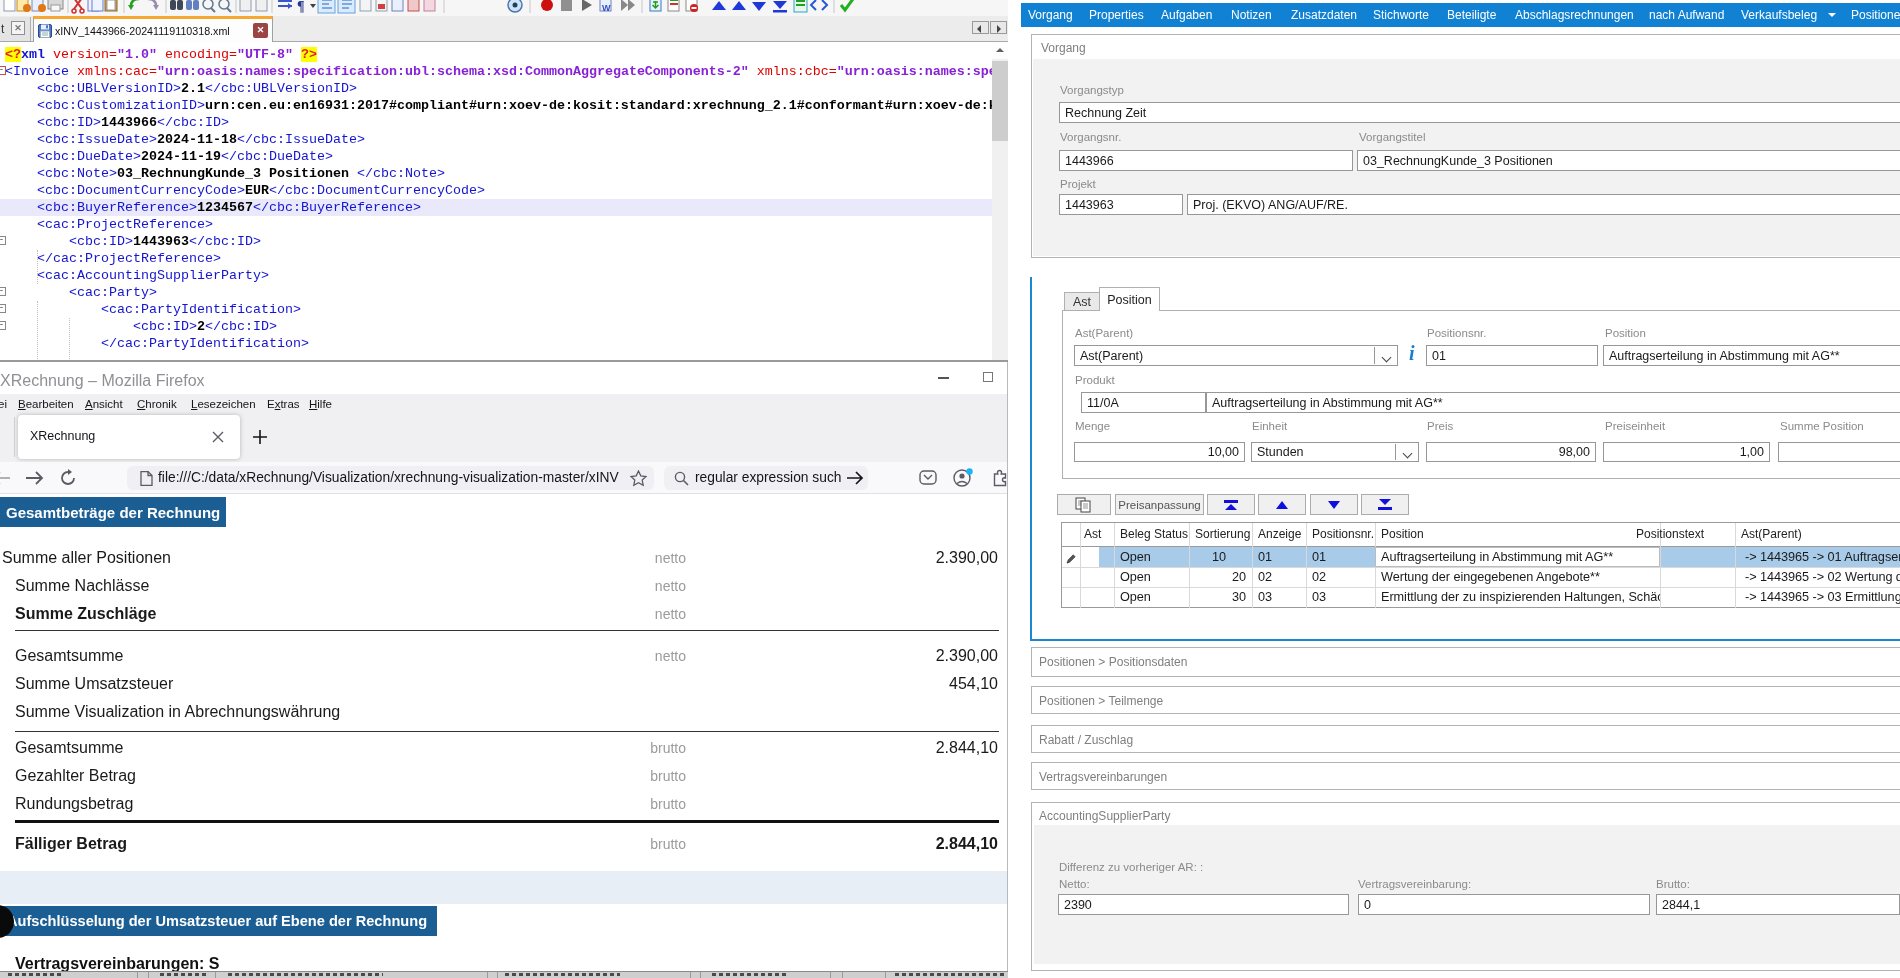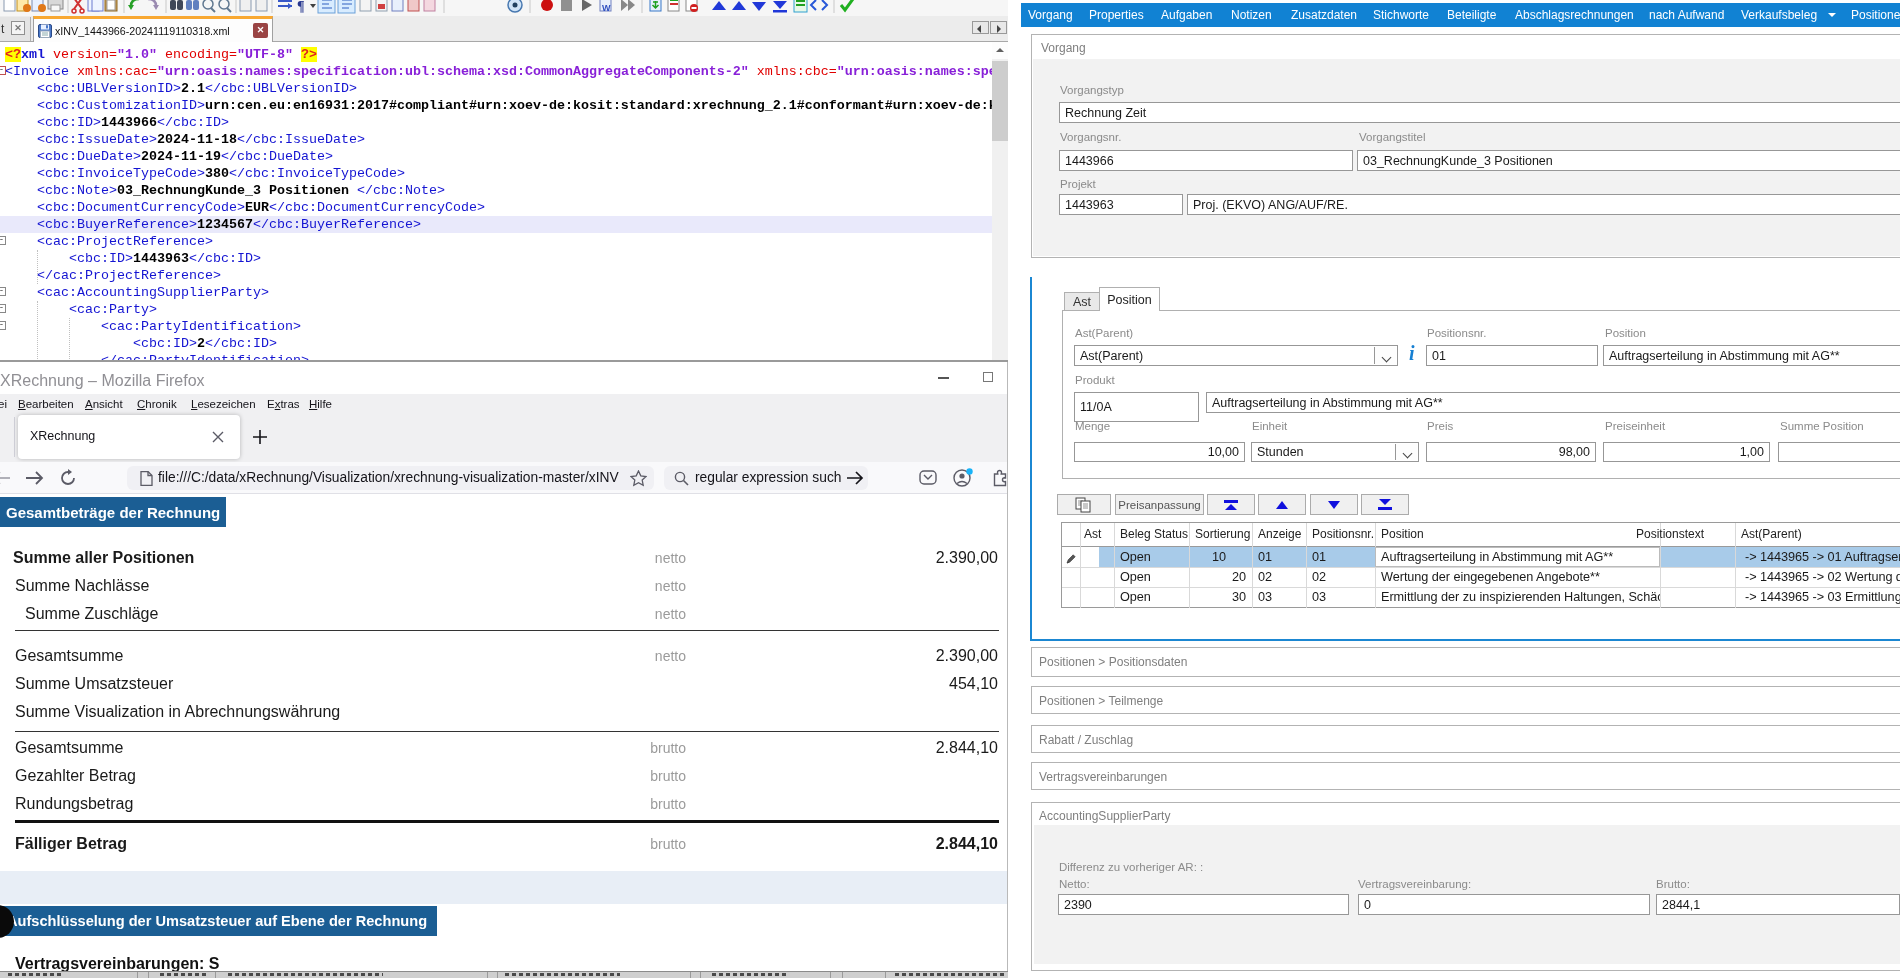--- a/index.html
+++ b/index.html
@@ -125,21 +125,20 @@
     </div>
     <div class="abs" style="left:0;top:42px;width:992px;height:319px;background:#fff;overflow:hidden">
       <div style="padding-top:4px">
         <div class="ln"><span class="pi">&lt;?</span><span class="t" style="font-weight:bold">xml</span><span class="a"> version</span><span class="a">=</span><b class="v">"1.0"</b><span class="a"> encoding</span><span class="a">=</span><b class="v">"UTF-8"</b> <span class="pi">?&gt;</span></div>
         <div class="ln"><span class="t">&lt;Invoice</span><span class="a"> xmlns:cac</span><span class="a">=</span><b class="v">"urn:oasis:names:specification:ubl:schema:xsd:CommonAggregateComponents-2"</b><span class="a"> xmlns:cbc</span><span class="a">=</span><b class="v">"urn:oasis:names:specification:ubl:schema:xsd:CommonBasicComponents-2"</b></div>
         <div class="ln">    <span class="t">&lt;cbc:UBLVersionID&gt;</span><b class="c">2.1</b><span class="t">&lt;/cbc:UBLVersionID&gt;</span></div>
         <div class="ln">    <span class="t">&lt;cbc:CustomizationID&gt;</span><b class="c">urn:cen.eu:en16931:2017#compliant#urn:xoev-de:kosit:standard:xrechnung_2.1#conformant#urn:xoev-de:kosit:extension:xrechnung_2.1</b></div>
         <div class="ln">    <span class="t">&lt;cbc:ID&gt;</span><b class="c">1443966</b><span class="t">&lt;/cbc:ID&gt;</span></div>
         <div class="ln">    <span class="t">&lt;cbc:IssueDate&gt;</span><b class="c">2024-11-18</b><span class="t">&lt;/cbc:IssueDate&gt;</span></div>
         <div class="ln">    <span class="t">&lt;cbc:DueDate&gt;</span><b class="c">2024-11-19</b><span class="t">&lt;/cbc:DueDate&gt;</span></div>
-        <div class="ln">    <span class="t">&lt;cbc:InvoiceTypeCode&gt;</span><b class="c">380</b><span class="t">&lt;/cbc:InvoiceTypeCode&gt;</span></div>
         <div class="ln">    <span class="t">&lt;cbc:Note&gt;</span><b class="c">03_RechnungKunde_3 Positionen </b><span class="t">&lt;/cbc:Note&gt;</span></div>
         <div class="ln">    <span class="t">&lt;cbc:DocumentCurrencyCode&gt;</span><b class="c">EUR</b><span class="t">&lt;/cbc:DocumentCurrencyCode&gt;</span></div>
         <div class="ln hl">    <span class="t">&lt;cbc:BuyerReference&gt;</span><b class="c">1234567</b><span class="t">&lt;/cbc:BuyerReference&gt;</span></div>
         <div class="ln">    <span class="t">&lt;cac:ProjectReference&gt;</span></div>
         <div class="ln">        <span class="t">&lt;cbc:ID&gt;</span><b class="c">1443963</b><span class="t">&lt;/cbc:ID&gt;</span></div>
         <div class="ln">    <span class="t">&lt;/cac:ProjectReference&gt;</span></div>
         <div class="ln">    <span class="t">&lt;cac:AccountingSupplierParty&gt;</span></div>
         <div class="ln">        <span class="t">&lt;cac:Party&gt;</span></div>
         <div class="ln">            <span class="t">&lt;cac:PartyIdentification&gt;</span></div>
         <div class="ln">                <span class="t">&lt;cbc:ID&gt;</span><b class="c">2</b><span class="t">&lt;/cbc:ID&gt;</span></div>
@@ -228,26 +227,26 @@
         <circle cx="16.5" cy="3.5" r="3.2" fill="#18b3f8"></circle>
       </svg>
       <svg width="18" height="18" style="position:absolute;left:992px;top:7px">
         <path d="M5.5 3.5 A2 2 0 0 1 9.5 3.5 L9.2 5 H13.5 V9 L12.5 8.8 A2 2 0 0 0 12.5 12.8 L13.5 12.6 V16.5 H2.5 V5 H5.8 Z" fill="none" stroke="#5b5b66" stroke-width="1.4"></path>
       </svg>
     </div>
     <div style="position:absolute;left:0;top:133px;width:1007px;height:477px;background:#fff;overflow:hidden">
       <div style="position:absolute;left:0;top:3px;width:226px;height:30px;background:#1b5e94">
         <span style="position:absolute;left:6px;top:7px;font-size:15px;font-weight:bold;color:#fff;white-space:nowrap">Gesamtbeträge der Rechnung</span>
       </div>
-      <span class="fftxt" style="left:13px;top:55px;font-weight:bold">Summe aller Positionen</span>
+      <span class="fftxt" style="left:2px;top:55px;font-weight:normal">Summe aller Positionen</span>
       <span class="ffgrey" style="left:644px;top:56px;width:42px;text-align:right">netto</span>
       <span class="fftxt" style="left:800px;top:55px;width:198px;text-align:right;font-weight:normal">2.390,00</span>
       <span class="fftxt" style="left:15px;top:83px;font-weight:normal">Summe Nachlässe</span>
       <span class="ffgrey" style="left:644px;top:84px;width:42px;text-align:right">netto</span>
-      <span class="fftxt" style="left:25px;top:111px;font-weight:normal">Summe Zuschläge</span>
+      <span class="fftxt" style="left:15px;top:111px;font-weight:bold">Summe Zuschläge</span>
       <span class="ffgrey" style="left:644px;top:112px;width:42px;text-align:right">netto</span>
       <span class="fftxt" style="left:15px;top:153px;font-weight:normal">Gesamtsumme</span>
       <span class="ffgrey" style="left:644px;top:154px;width:42px;text-align:right">netto</span>
       <span class="fftxt" style="left:800px;top:153px;width:198px;text-align:right;font-weight:normal">2.390,00</span>
       <span class="fftxt" style="left:15px;top:181px;font-weight:normal">Summe Umsatzsteuer</span>
       <span class="fftxt" style="left:800px;top:181px;width:198px;text-align:right;font-weight:normal">454,10</span>
       <span class="fftxt" style="left:15px;top:209px;font-weight:normal">Summe Visualization in Abrechnungswährung</span>
       <span class="fftxt" style="left:15px;top:245px;font-weight:normal">Gesamtsumme</span>
       <span class="ffgrey" style="left:644px;top:246px;width:42px;text-align:right">brutto</span>
       <span class="fftxt" style="left:800px;top:245px;width:198px;text-align:right;font-weight:normal">2.844,10</span>
@@ -320,21 +319,21 @@
       <div style="position:absolute;left:67px;top:10px;width:61px;height:24px;background:#fff;border:1px solid #b0b0b0;border-bottom:none;font-size:12.5px;color:#222;text-align:center;line-height:24px;z-index:2">Position</div>
       <div style="position:absolute;left:30px;top:33px;width:845px;height:169px;border:1px solid #b0b0b0;background:#fff"></div>
       <span class="lbl" style="left:43px;top:50px">Ast(Parent)</span>
       <span class="lbl" style="left:395px;top:50px">Positionsnr.</span>
       <span class="lbl" style="left:573px;top:50px">Position</span>
       <div class="inp" style="left:42px;top:68px;width:324px;height:21px;padding-right:24px">Ast(Parent)<div style="position:absolute;right:1px;top:1px;bottom:1px;width:22px;background:#fdfdfd;border-left:1px solid #979797"></div><div style="position:absolute;right:7px;top:8px;width:7px;height:7px;border-left:1.6px solid #444;border-bottom:1.6px solid #444;transform:rotate(-45deg)"></div></div>
       <span style="position:absolute;left:377px;top:65px;font:italic bold 20px 'Liberation Serif',serif;color:#157fd2">i</span>
       <div class="inp" style="left:394px;top:68px;width:172px;height:21px">01</div>
       <div class="inp" style="left:571px;top:68px;width:302px;height:21px">Auftragserteilung in Abstimmung mit AG**</div>
       <span class="lbl" style="left:43px;top:97px">Produkt</span>
-      <div class="inp" style="left:42px;top:115px;width:125px;height:30px">11/0A</div>
+      <div class="inp" style="left:49px;top:115px;width:125px;height:21px">11/0A</div>
       <div class="inp" style="left:174px;top:115px;width:699px;height:21px">Auftragserteilung in Abstimmung mit AG**</div>
       <span class="lbl" style="left:43px;top:143px">Menge</span>
       <span class="lbl" style="left:220px;top:143px">Einheit</span>
       <span class="lbl" style="left:395px;top:143px">Preis</span>
       <span class="lbl" style="left:573px;top:143px">Preiseinheit</span>
       <span class="lbl" style="left:748px;top:143px">Summe Position</span>
       <div class="inp r" style="left:42px;top:165px;width:171px;height:20px">10,00</div>
       <div class="inp" style="left:219px;top:165px;width:168px;height:20px;padding-right:24px">Stunden<div style="position:absolute;right:1px;top:1px;bottom:1px;width:22px;background:#fdfdfd;border-left:1px solid #979797"></div><div style="position:absolute;right:7px;top:7px;width:7px;height:7px;border-left:1.6px solid #444;border-bottom:1.6px solid #444;transform:rotate(-45deg)"></div></div>
       <div class="inp r" style="left:394px;top:165px;width:170px;height:20px">98,00</div>
       <div class="inp r" style="left:571px;top:165px;width:167px;height:20px">1,00</div>

